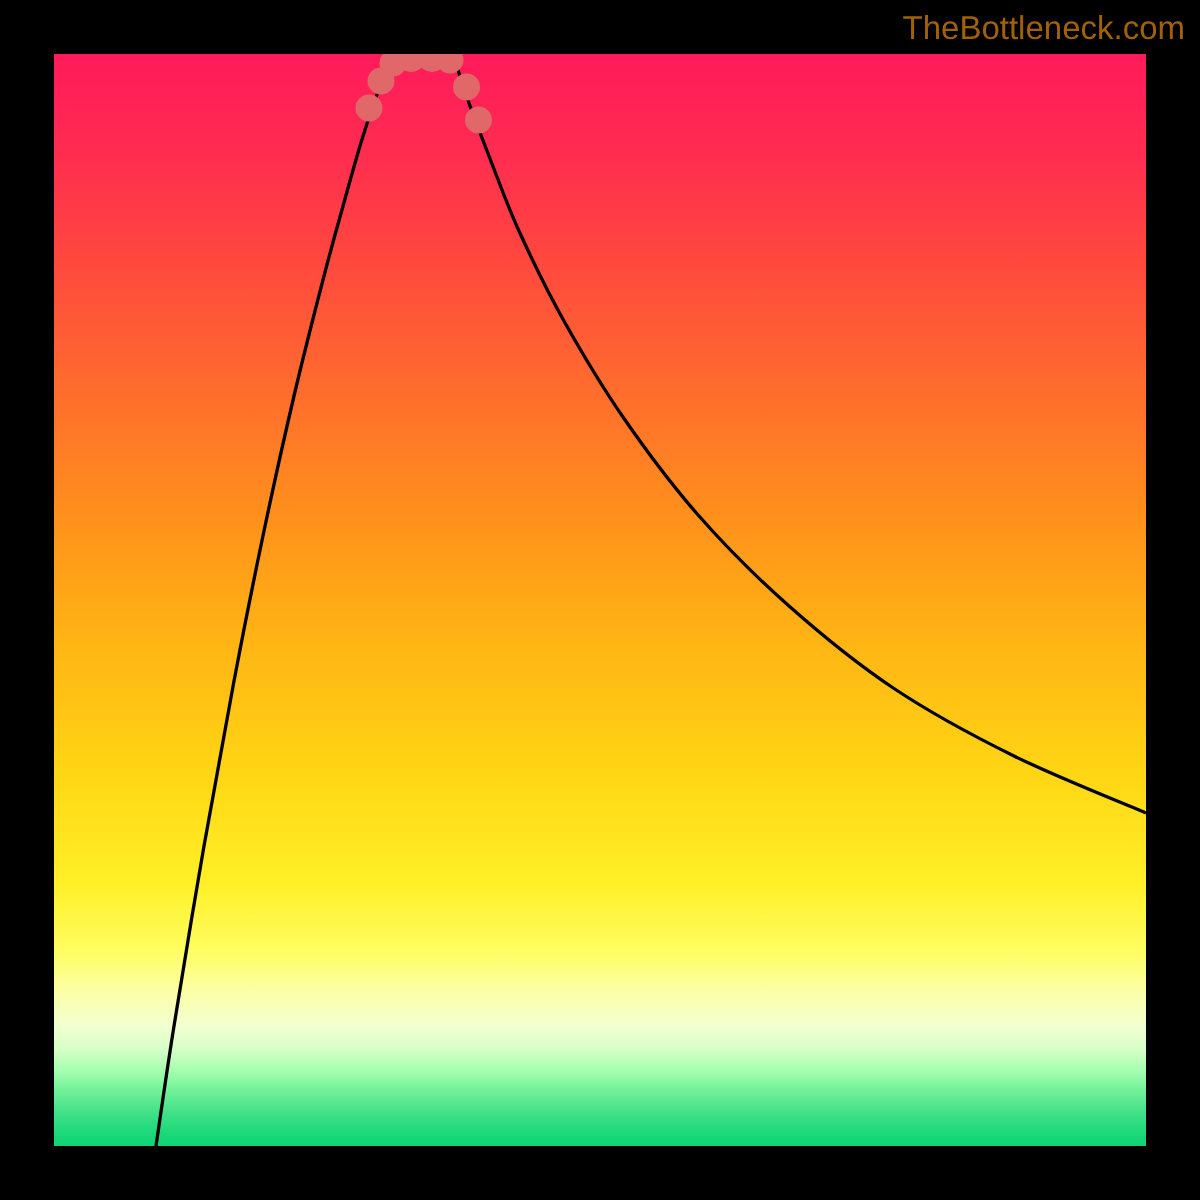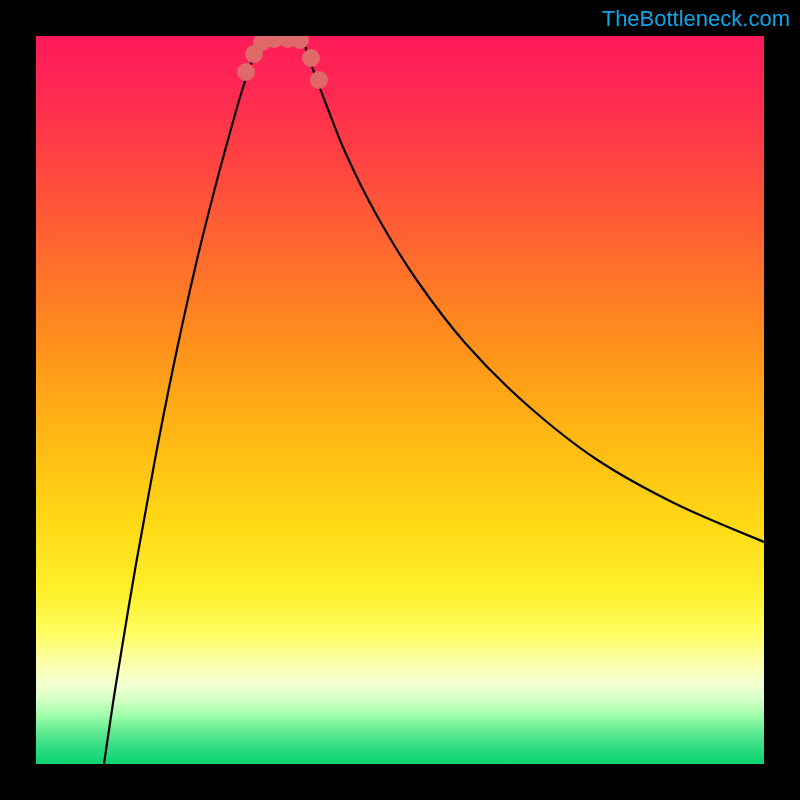--- a/index.html
+++ b/index.html
@@ -43,21 +43,21 @@
     );
   }
   .curve-svg {
     position: absolute;
     inset: 0;
   }
   .watermark {
     position: absolute;
     top: 6px;
     right: 10px;
-    color: #0ea5e9;
+    color: #a16207;
     font-size: 22px;
     font-family: Arial, sans-serif;
   }
   .marker {
     fill: #e06868;
     stroke: none;
   }
 </style>
 </head>
 <body>

